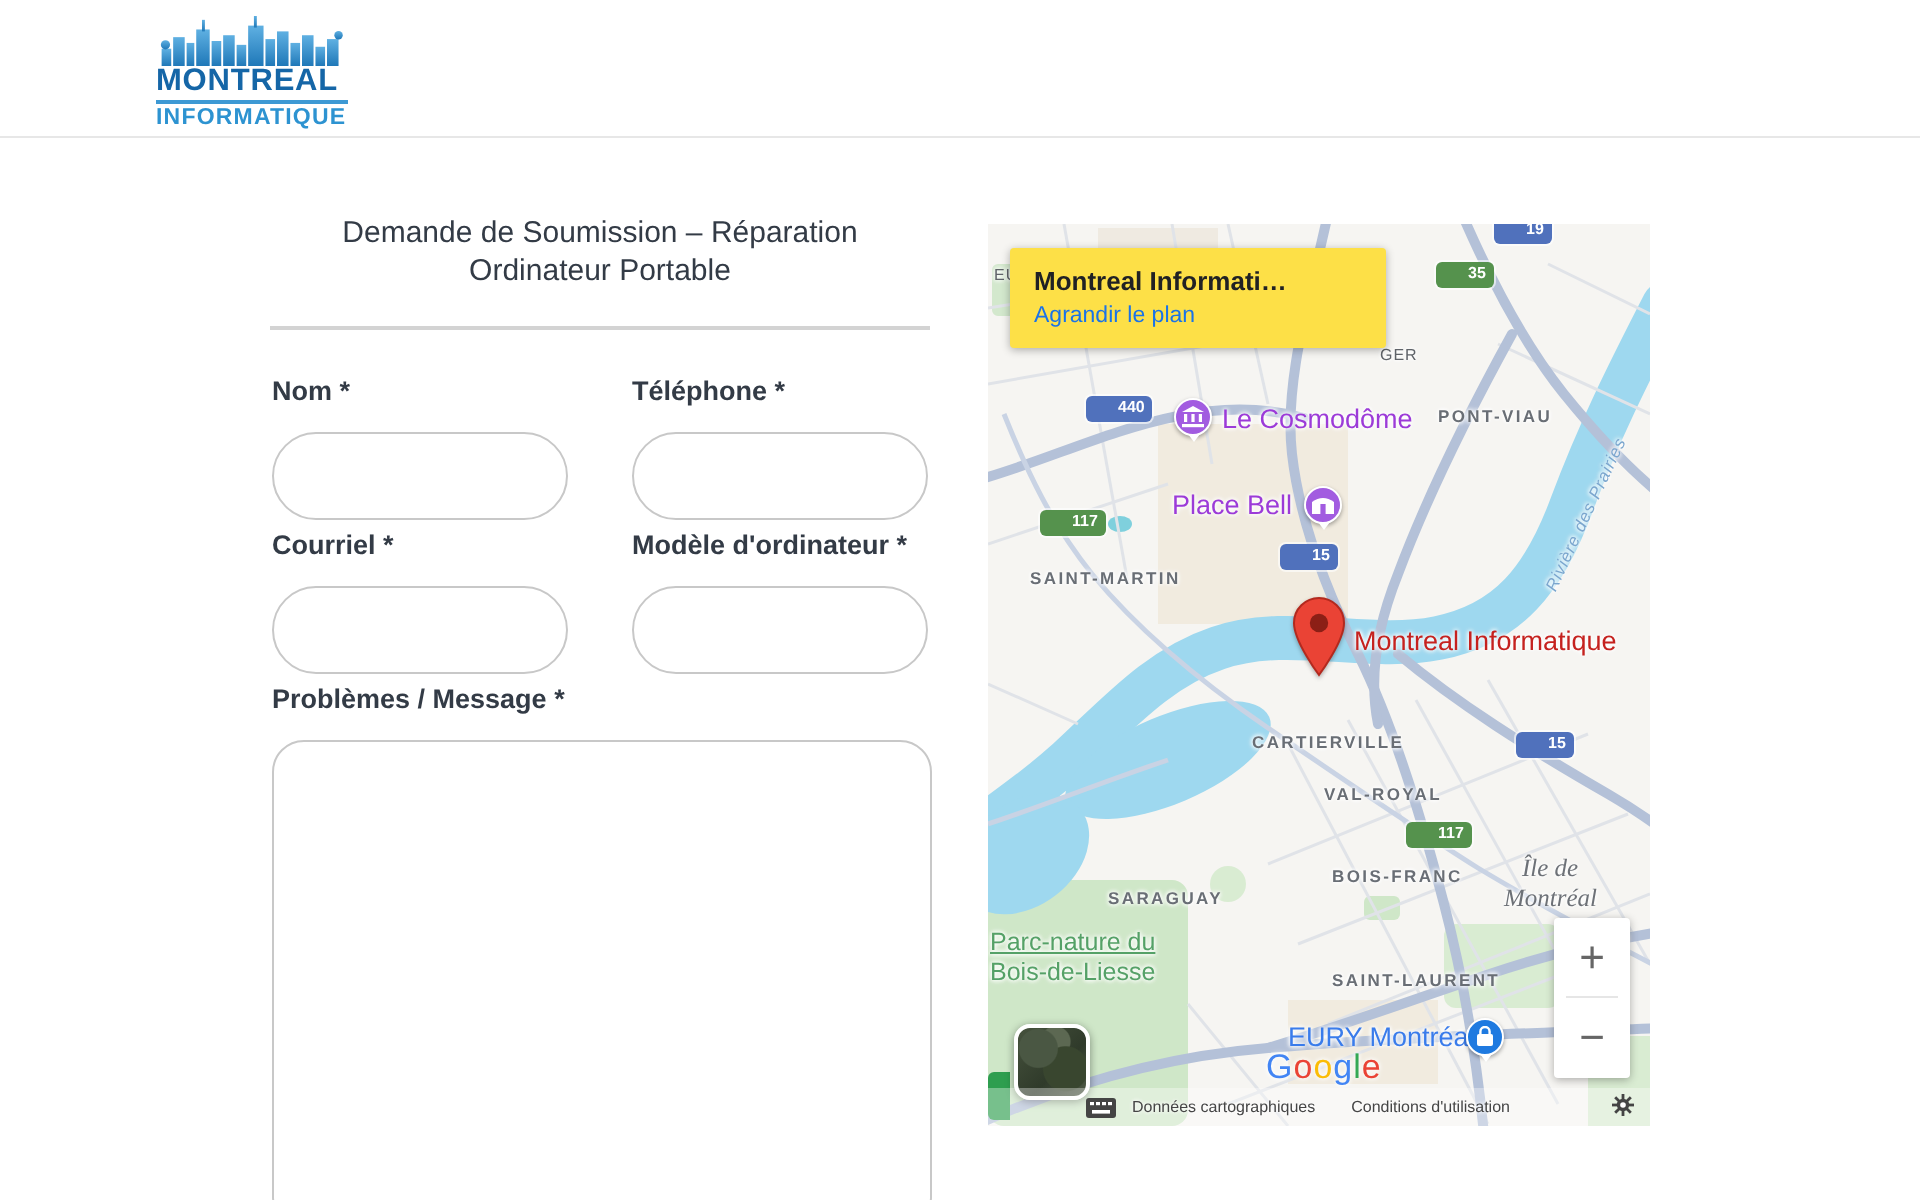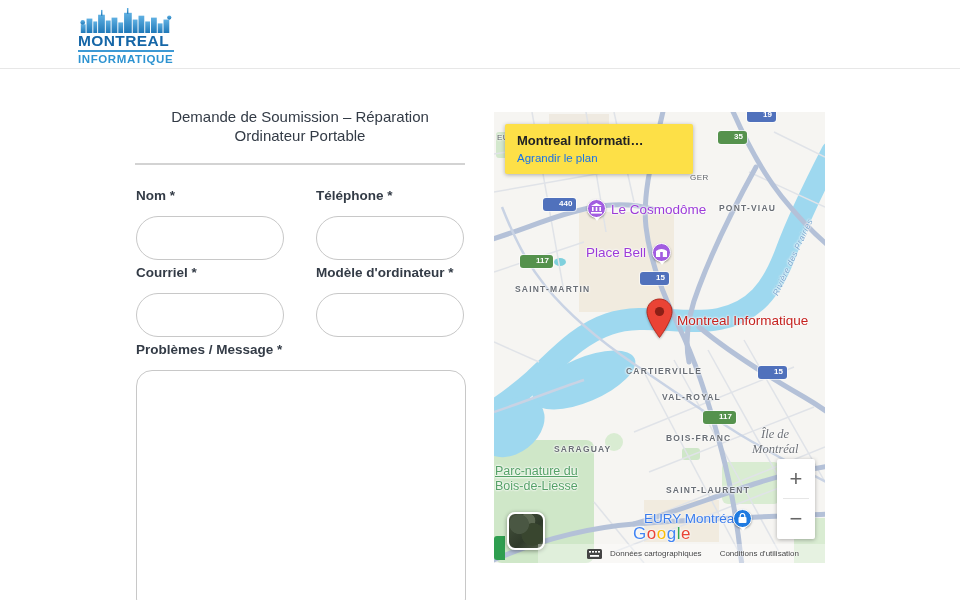--- a/index.html
+++ b/index.html
@@ -75,21 +75,21 @@
     border:2px solid #fff; border-radius:8px; box-shadow:0 1px 4px rgba(0,0,0,.4); cursor:pointer;
     background:
       radial-gradient(circle at 30% 30%, #4a5743 0 28%, transparent 30%),
       radial-gradient(circle at 70% 60%, #39462f 0 35%, transparent 37%),
       radial-gradient(circle at 55% 20%, #5c6852 0 22%, transparent 24%),
       linear-gradient(135deg,#46523d,#2f3a2a 60%,#515c47); }
   .green-sliver { position:absolute; left:0; top:424px; width:11px; height:24px; z-index:5;
     background:#2e9e4f; border-radius:3px 0 0 3px; }
 
   .map-footer { position:absolute; left:0; top:432px; width:331px; height:19px; z-index:6;
-    display:flex; align-items:center; background:rgba(255,255,255,.35);margin-left:44px; }
+    display:flex; align-items:center; background:rgba(255,255,255,.35); }
   .map-footer .ft { font-size:8px; color:#454545; text-shadow:0 0 2px #fff,0 0 2px #fff; white-space:nowrap; }
   .kbd-icon { margin-left:49px; margin-right:8px; cursor:pointer; display:block; }
   .terms { margin-left:18px; cursor:pointer; }
   .gear { position:absolute; right:8px; top:3px; cursor:pointer; }
 
   .google-logo { position:absolute; left:139px; top:412px; z-index:6; font-size:17px; font-weight:500;
     letter-spacing:.5px; text-shadow:0 0 2px #fff,0 0 3px #fff; cursor:pointer; }
 </style>
 </head>
 <body>

